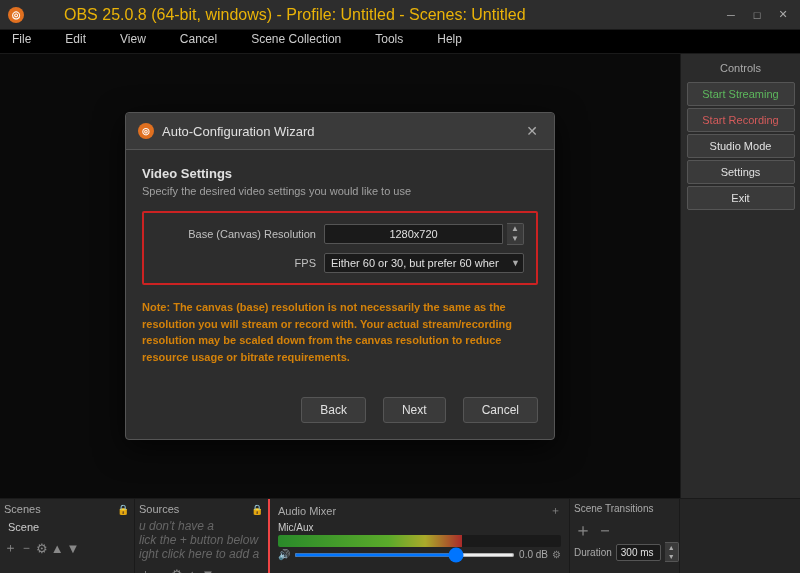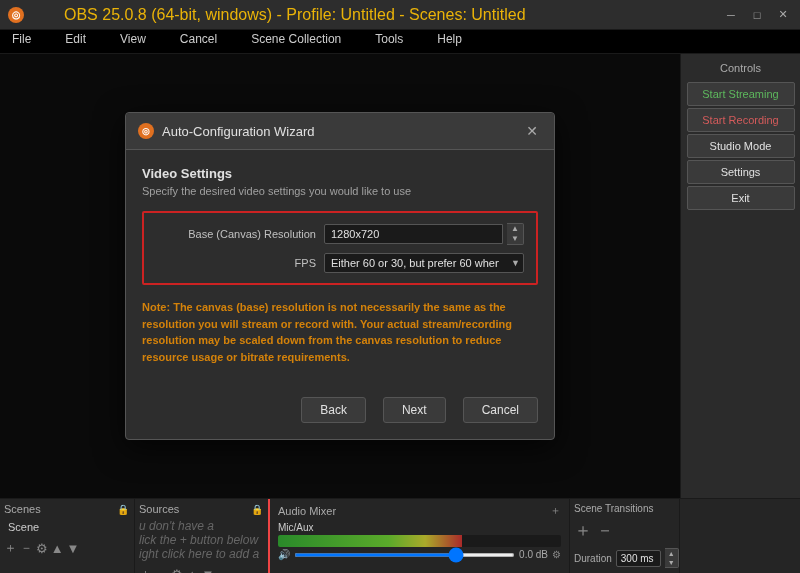--- a/index.html
+++ b/index.html
@@ -199,20 +199,21 @@
       gap: 4px;
     }
     .setting-input {
       background: #1a1a1a;
       border: 1px solid #555;
       color: #e0e0e0;
       padding: 3px 6px;
       font-size: 11px;
       border-radius: 2px;
       flex: 1;
+      text-align: center;
     }
     .spin-btn {
       display: flex;
       flex-direction: column;
       background: #3a3a3a;
       border: 1px solid #555;
       border-left: none;
       border-radius: 0 2px 2px 0;
       cursor: pointer;
     }
@@ -565,21 +566,21 @@
   </div>
 
   <div class="transitions-panel">
     <div class="panel-header">
       <span style="font-size:10px;">Scene Transitions</span>
     </div>
     <div style="display:flex; align-items:center; gap:4px; margin-top:4px;">
       <span style="cursor:pointer; font-size:18px; color:#888;">＋</span>
       <span style="cursor:pointer; font-size:18px; color:#888;">－</span>
     </div>
-    <div style="display:flex; align-items:center; gap:4px; margin-top:6px;">
+    <div style="display:flex; align-items:center; gap:4px; ">
       <span style="font-size:10px; color:#aaa;">Duration</span>
       <input type="text" style="width: 45px; background: rgb(26, 26, 26); border: 1px solid rgb(85, 85, 85); color: rgb(224, 224, 224); font-size: 10px; padding: 2px 4px; border-radius: 2px;" value="300 ms">
       <div style="display:flex; flex-direction:column; background:#3a3a3a; border:1px solid #555; border-left:none; border-radius:0 2px 2px 0; cursor:pointer;">
         <span style="font-size:7px; padding:1px 3px; color:#aaa;">▲</span>
         <span style="font-size:7px; padding:1px 3px; color:#aaa;">▼</span>
       </div>
     </div>
   </div>
 
   <div class="controls-bottom-panel">

